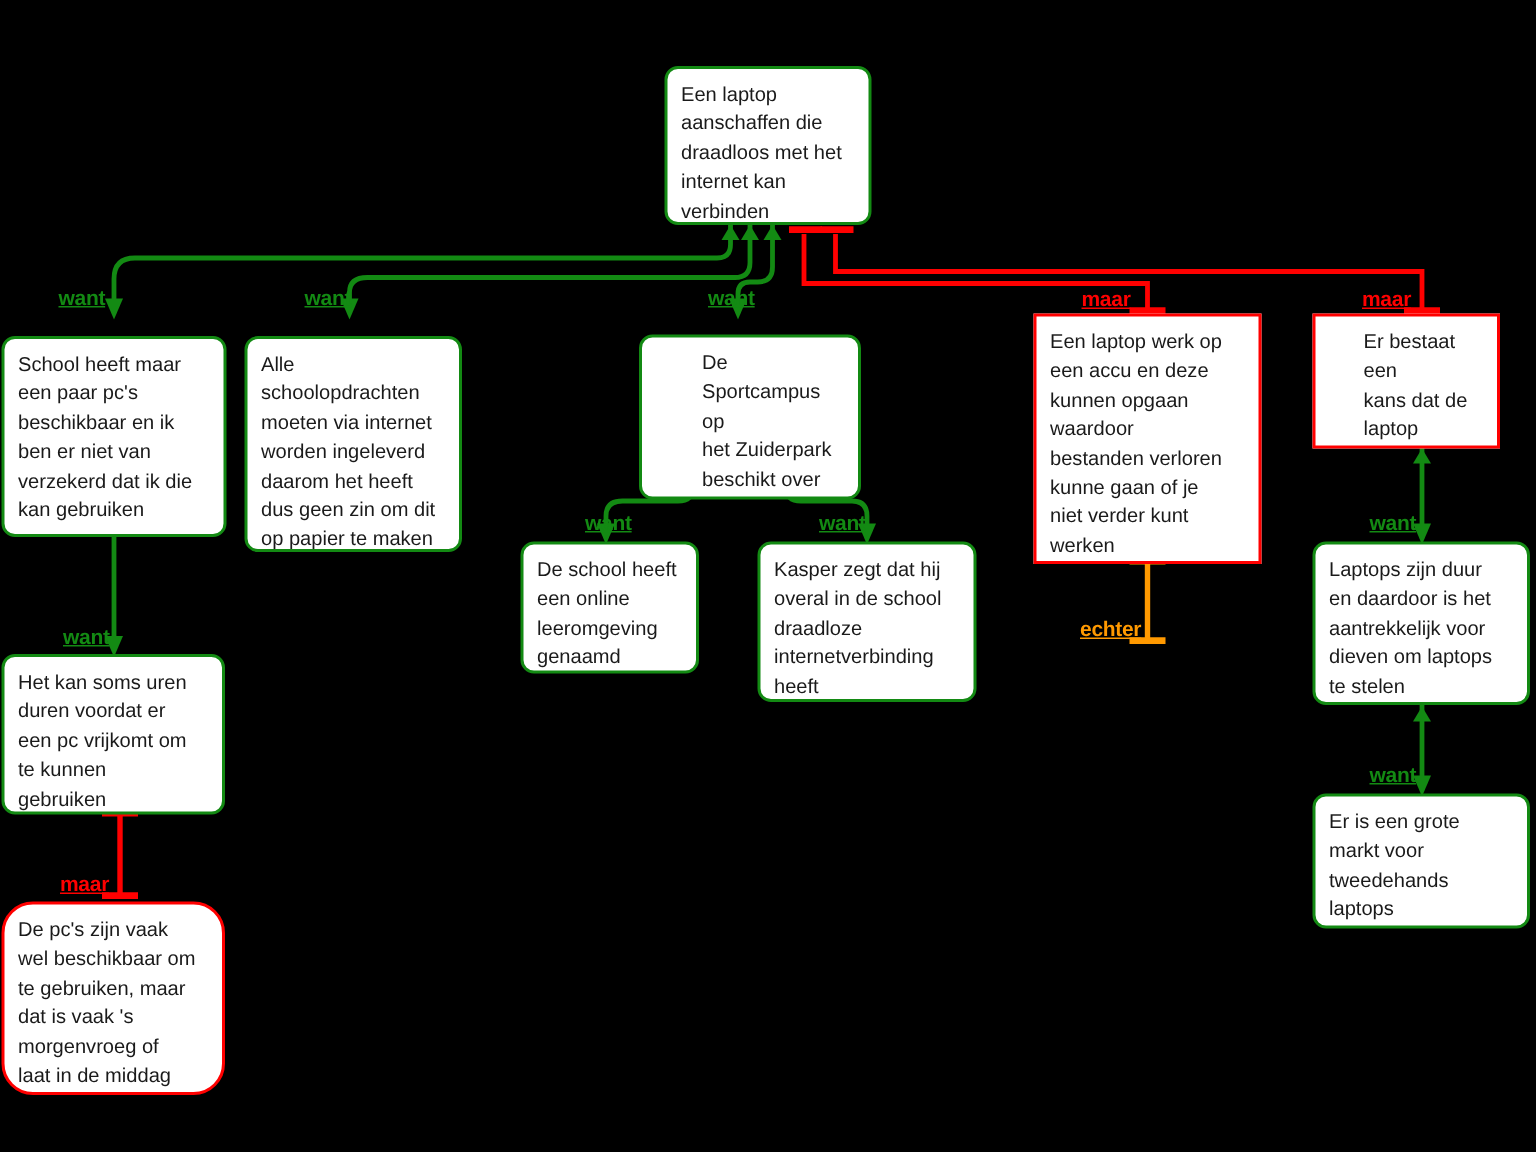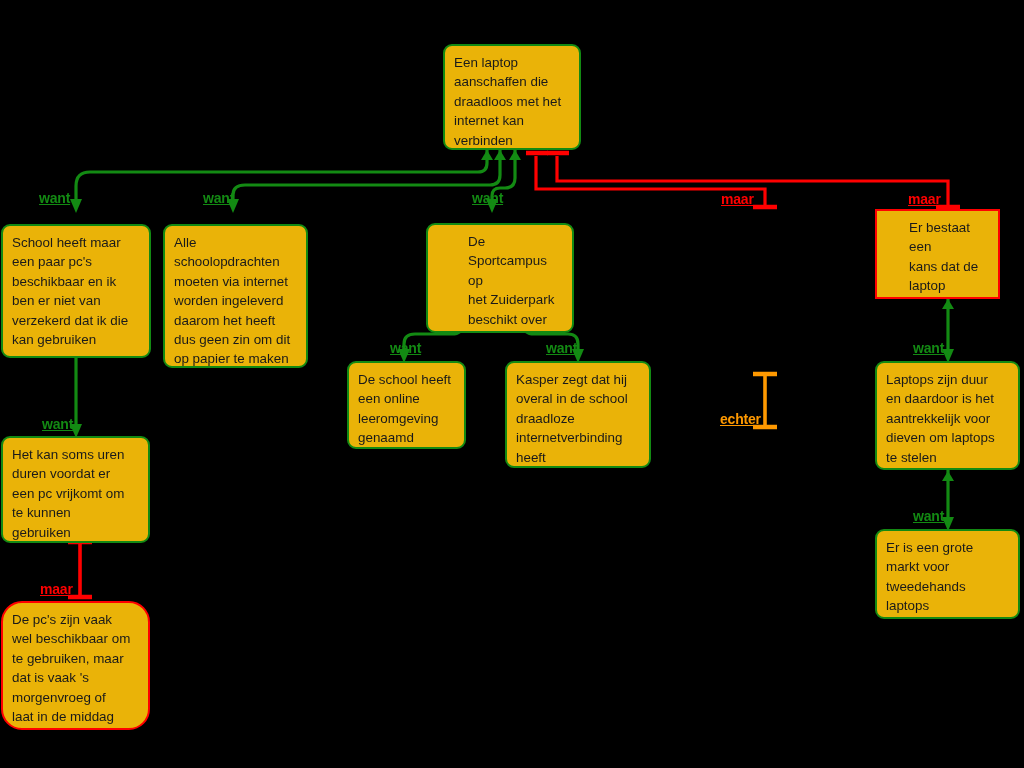--- a/index.html
+++ b/index.html
@@ -19,21 +19,21 @@
   #wires {
     position: absolute;
     left: 0; top: 0;
     width: 1024px;
     height: 768px;
     pointer-events: none;
   }
   .node {
     position: absolute;
     box-sizing: border-box;
-    background: #eab308;
+    background: #ffffff;
     color: #1a1a1a;
     font-size: 13.4px;
     line-height: 19.4px;
     padding: 7px 8px 6px 9px;
     overflow: hidden;
     z-index: 5;
   }
   .node.green  { border: 2px solid #138a13; border-radius: 9px; }
   .node.red    { border: 2.5px solid #ff0000; border-radius: 0px; }
   .node.orange { border: 2.5px solid #ff9900; border-radius: 0px; }
@@ -174,20 +174,30 @@
   </div>
 
   <div class="node green" style="left:505px; top:361px; width:146px; height:107px;">
     <span class="txt">Kasper zegt dat hij
 overal in de school
 draadloze
 internetverbinding
 heeft</span>
   </div>
 
+  <div class="node red" style="left:689px; top:209px; width:152px; height:167px;">
+    <span class="txt">Een laptop werk op
+een accu en deze
+kunnen opgaan
+waardoor
+bestanden verloren
+kunne gaan of je
+niet verder kunt
+werken</span>
+  </div>
 
 
   <div class="node red" style="left:875px; top:209px; width:125px; height:90px;padding-left:32px;">
     <span class="txt">Er bestaat een
 kans dat de laptop
 gestolen kan
 worden</span>
   </div>
 
   <div class="node green" style="left:875px; top:529px; width:145px; height:90px;">

